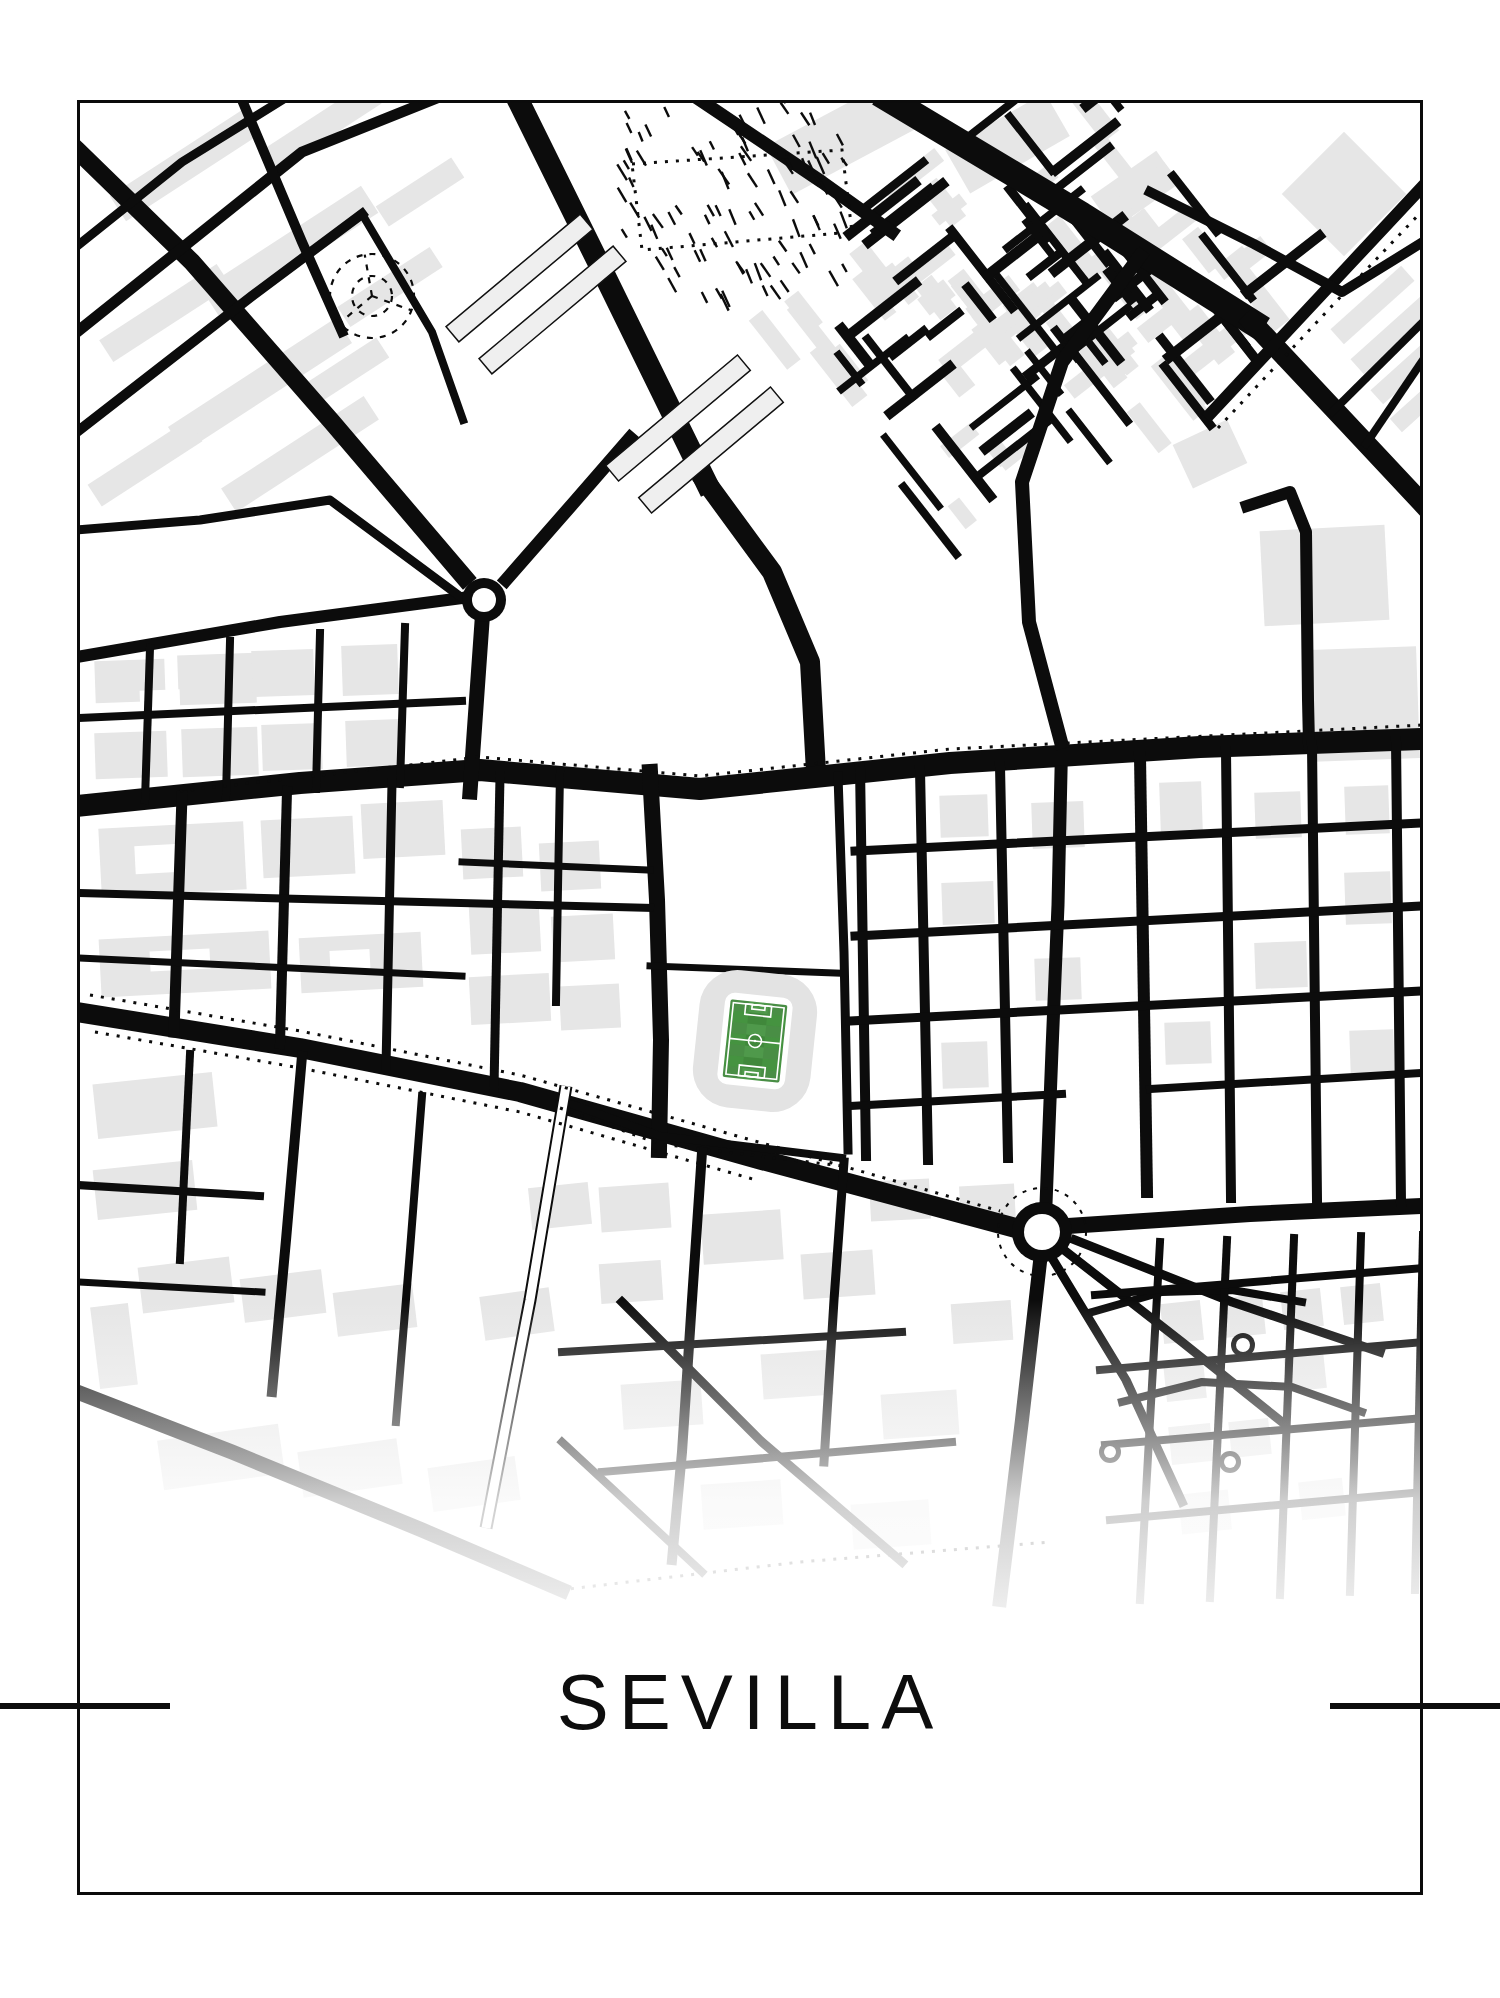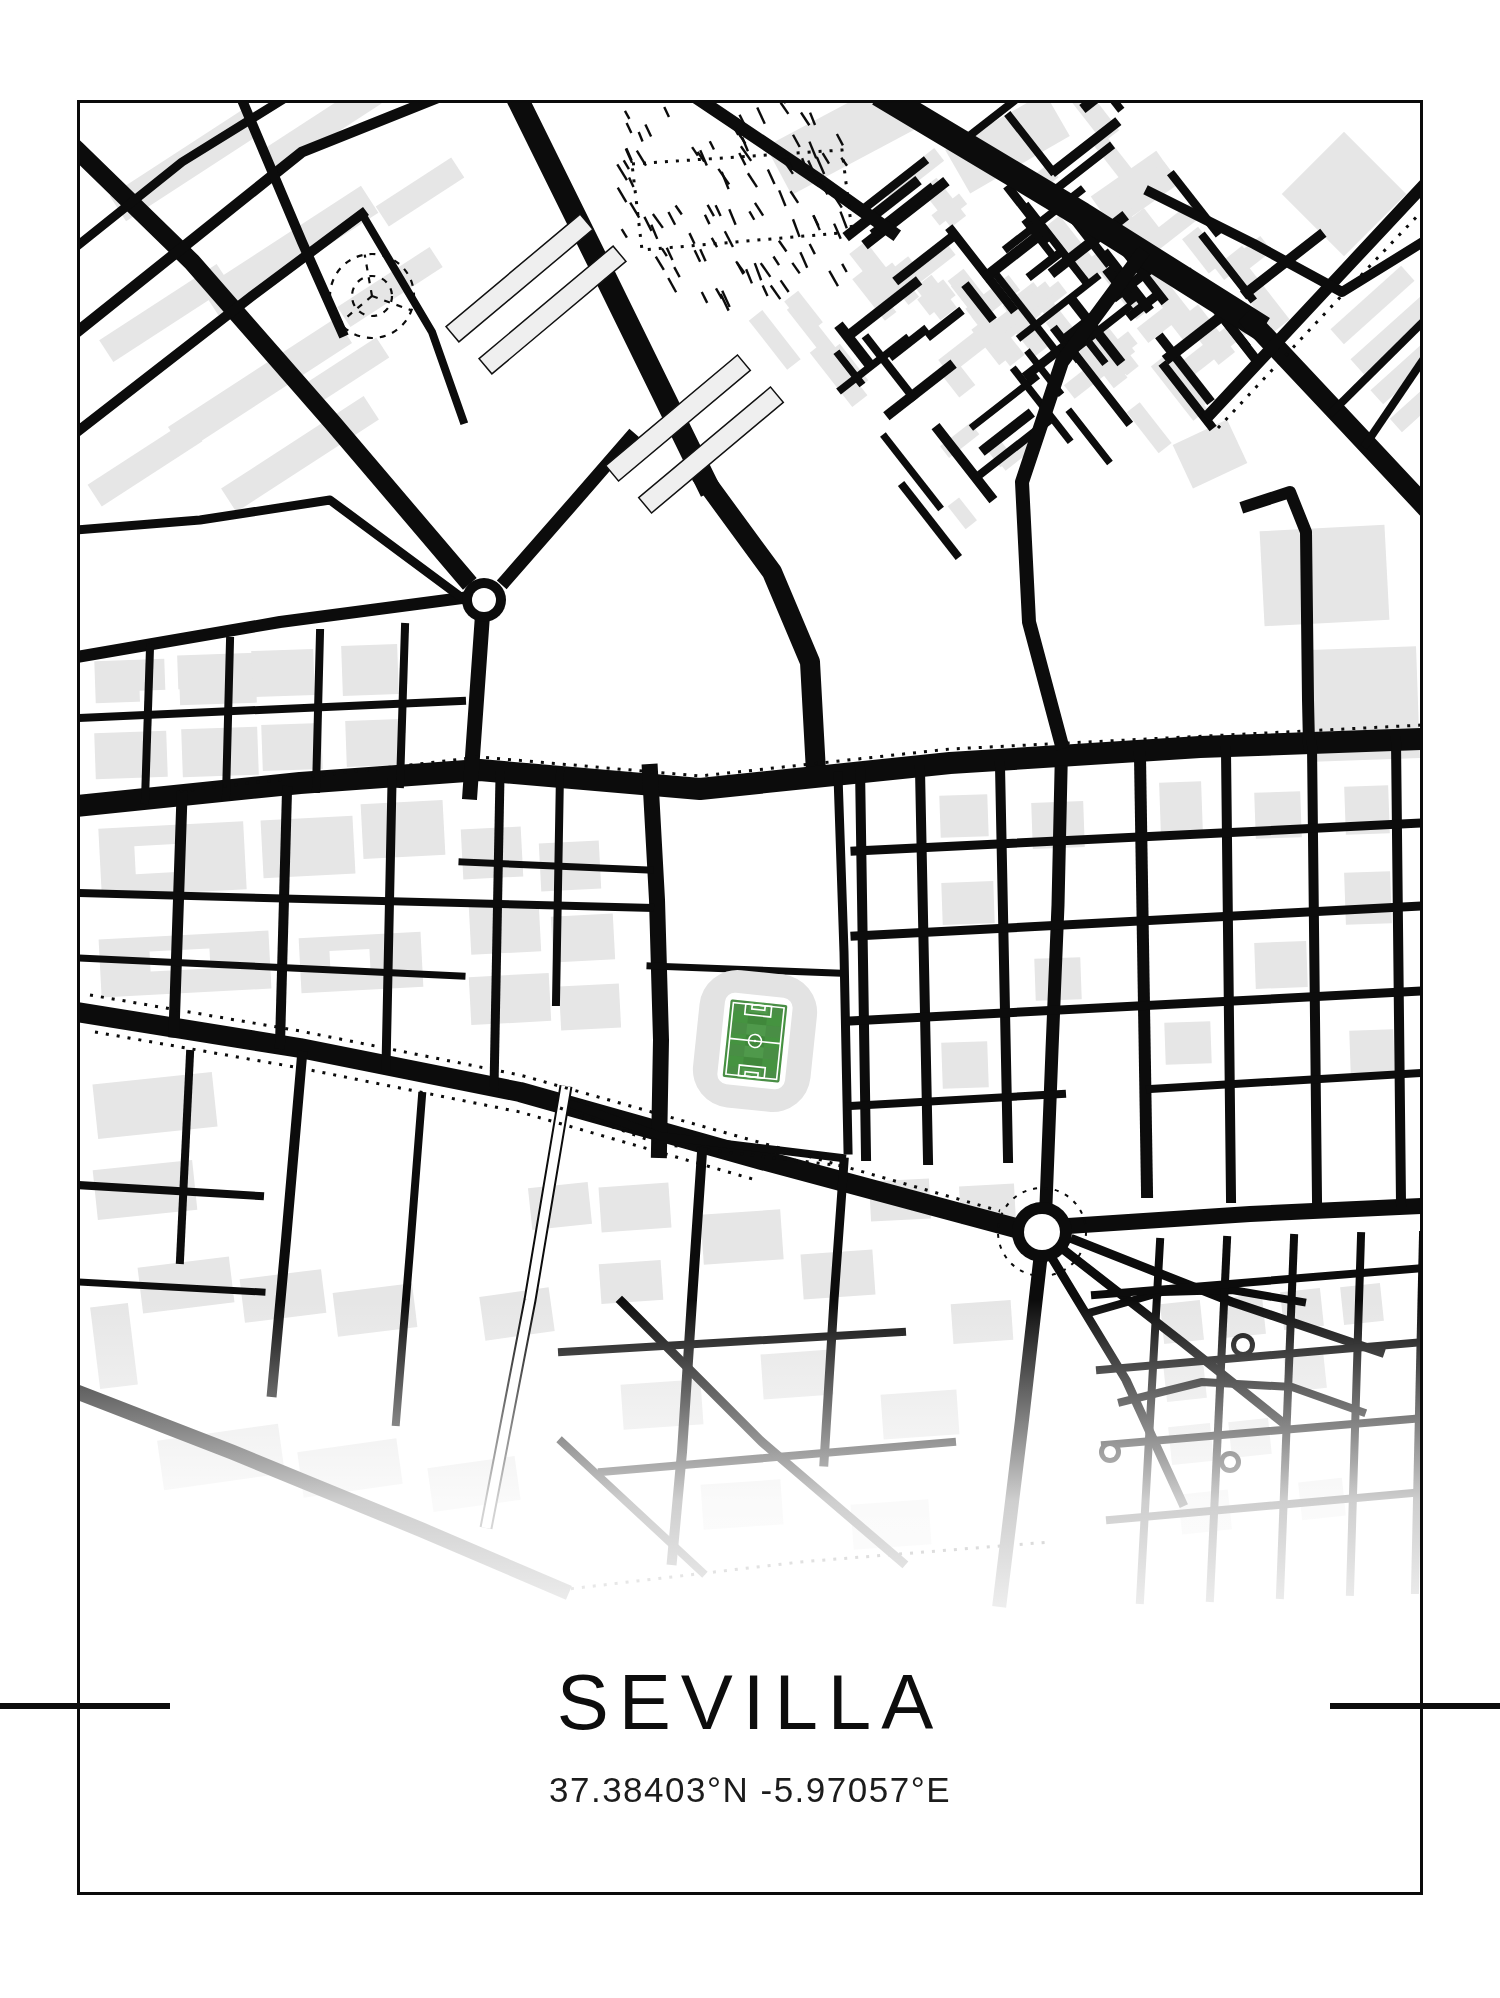--- a/index.html
+++ b/index.html
@@ -503,15 +503,14 @@
     </svg>
 
   <div id="frame" style="border-color: rgb(11, 11, 11);"></div>
 
   <div id="title-row">
     <span class="title-rule" style="background: rgb(13, 13, 13);"></span>
     <h1 id="title-text" style="color: rgb(13, 13, 13);">SEVILLA</h1>
     <span class="title-rule" style="background: rgb(13, 13, 13);"></span>
   </div>
 
-  <div id="coords-text" style="color: rgb(28, 28, 28);">37.38403°N -5.97057°E</div>
 
 </div>
 
 </body></html>

